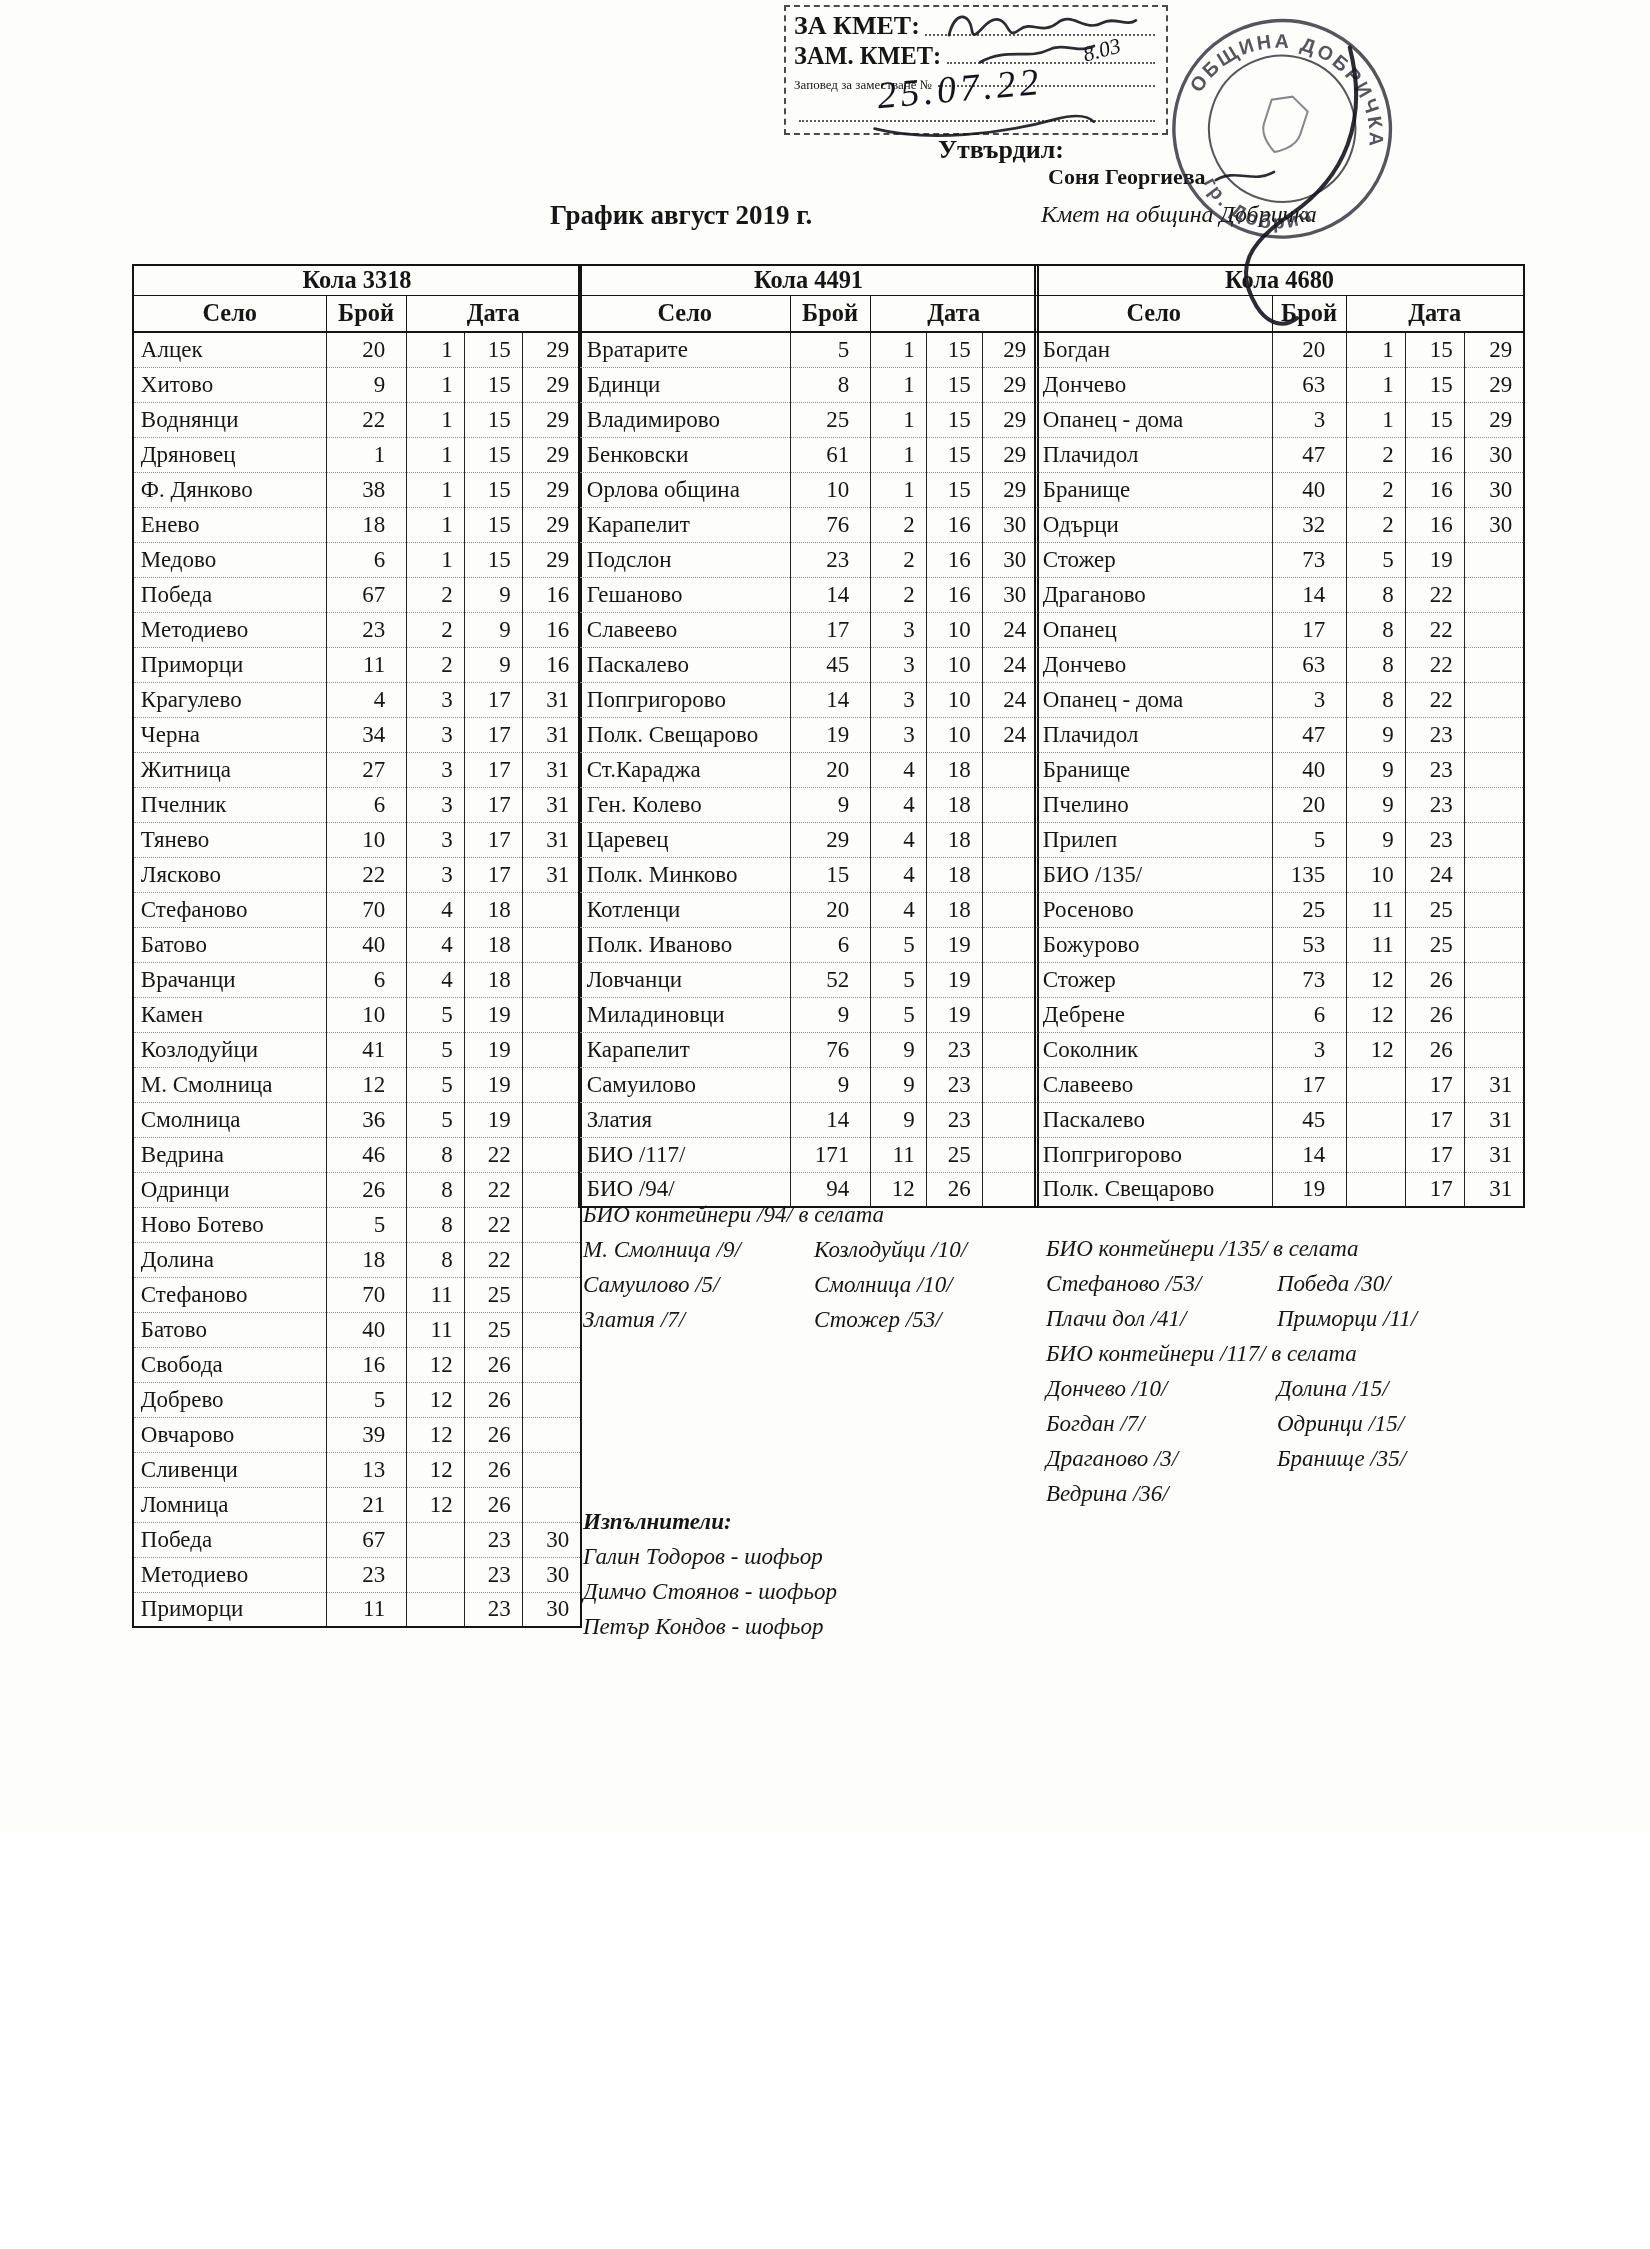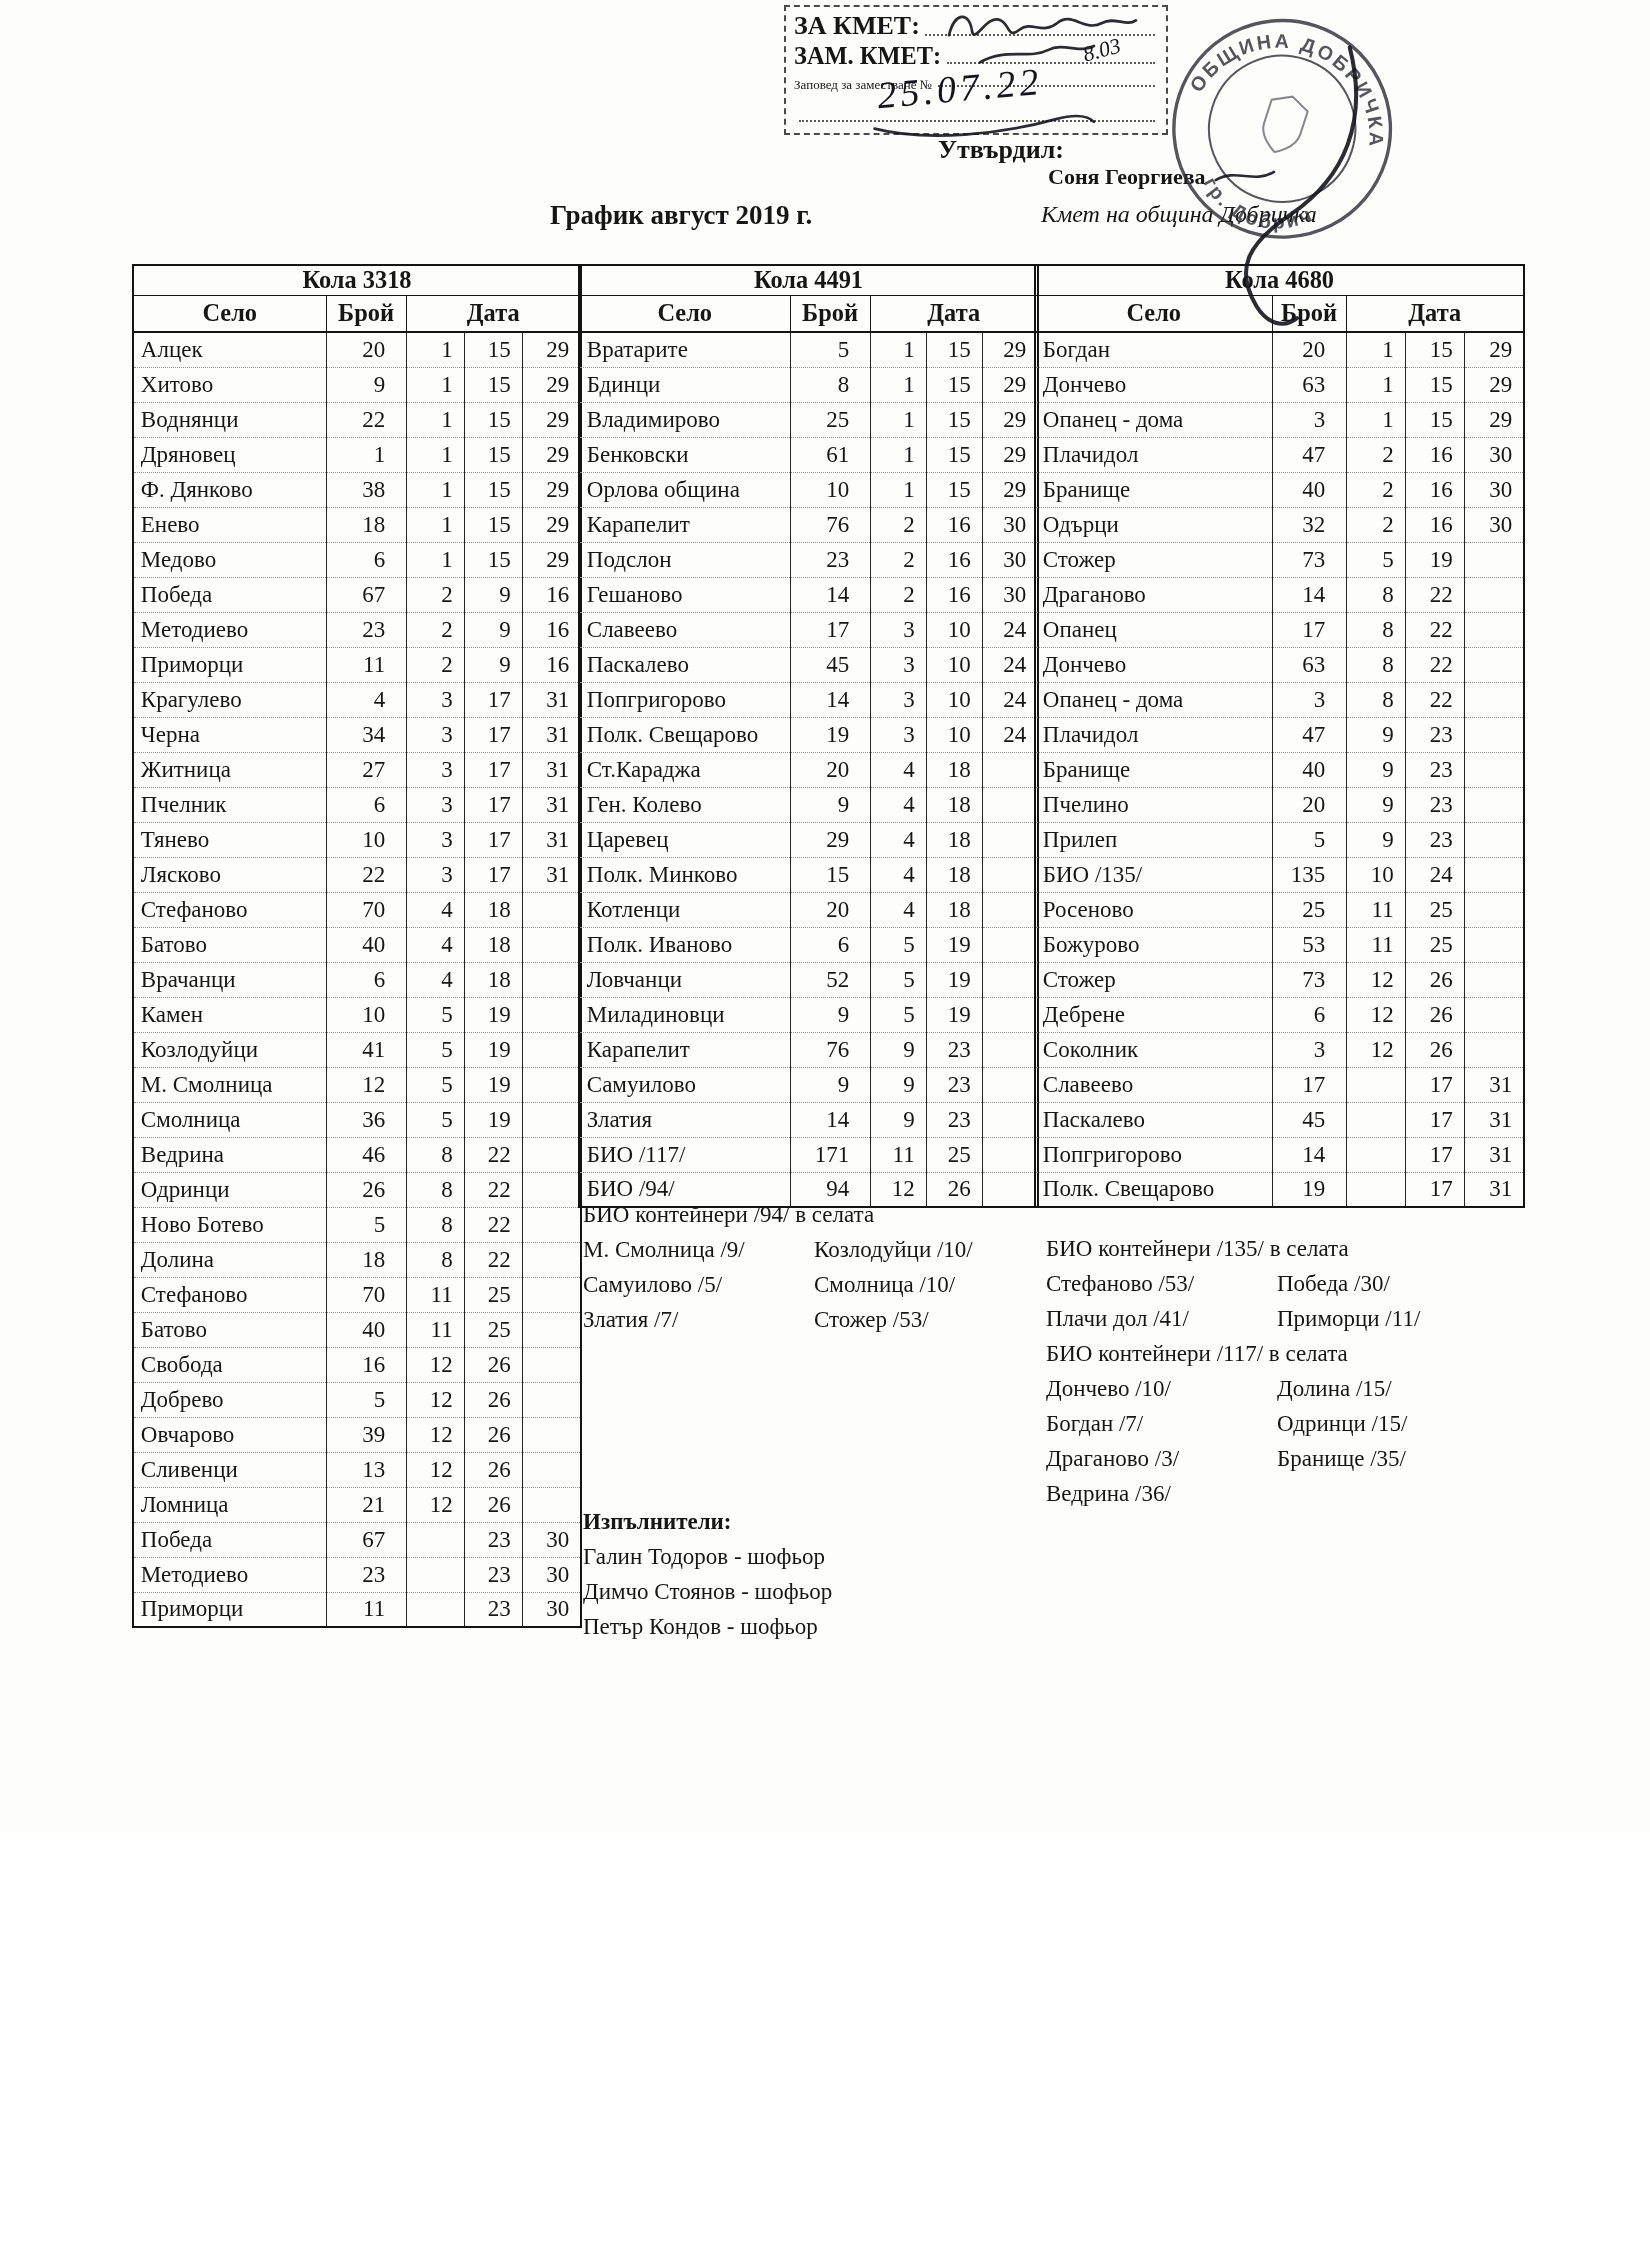--- a/index.html
+++ b/index.html
@@ -42,21 +42,21 @@
   .sched td{height:35px;font-size:23px;border-left:1.4px solid #242424;border-top:1.4px dotted #8d8d8d;}
   .sched td:first-child{border-left:none;}
   .sched td.c0{text-align:left;padding-left:6.8px;}
   .sched td.c1{text-align:right;padding-right:20.3px;}
   .sched td.c2,.sched td.c3,.sched td.c4{text-align:right;padding-right:10.8px;}
   .t1{left:132px;width:448px;}
   .t2{left:578px;width:458px;}
   .t3{left:1034px;width:489px;}
 
   
-  .notes{position:absolute;font-size:23px;z-index:1;}
+  .notes{position:absolute;font-size:23px;z-index:1;font-style:italic;}
   .notes-mid{left:583px;top:1197px;}
   .notes-right{left:1046px;top:1231px;}
   .executors{left:583px;top:1504px;}
   .note-row{display:flex;height:35px;align-items:center;white-space:nowrap;}
   .note-row .colA{display:inline-block;min-width:231px;}
   .executors .note-row:first-child{font-weight:700;}
 </style>
 </head>
 <body>
 

